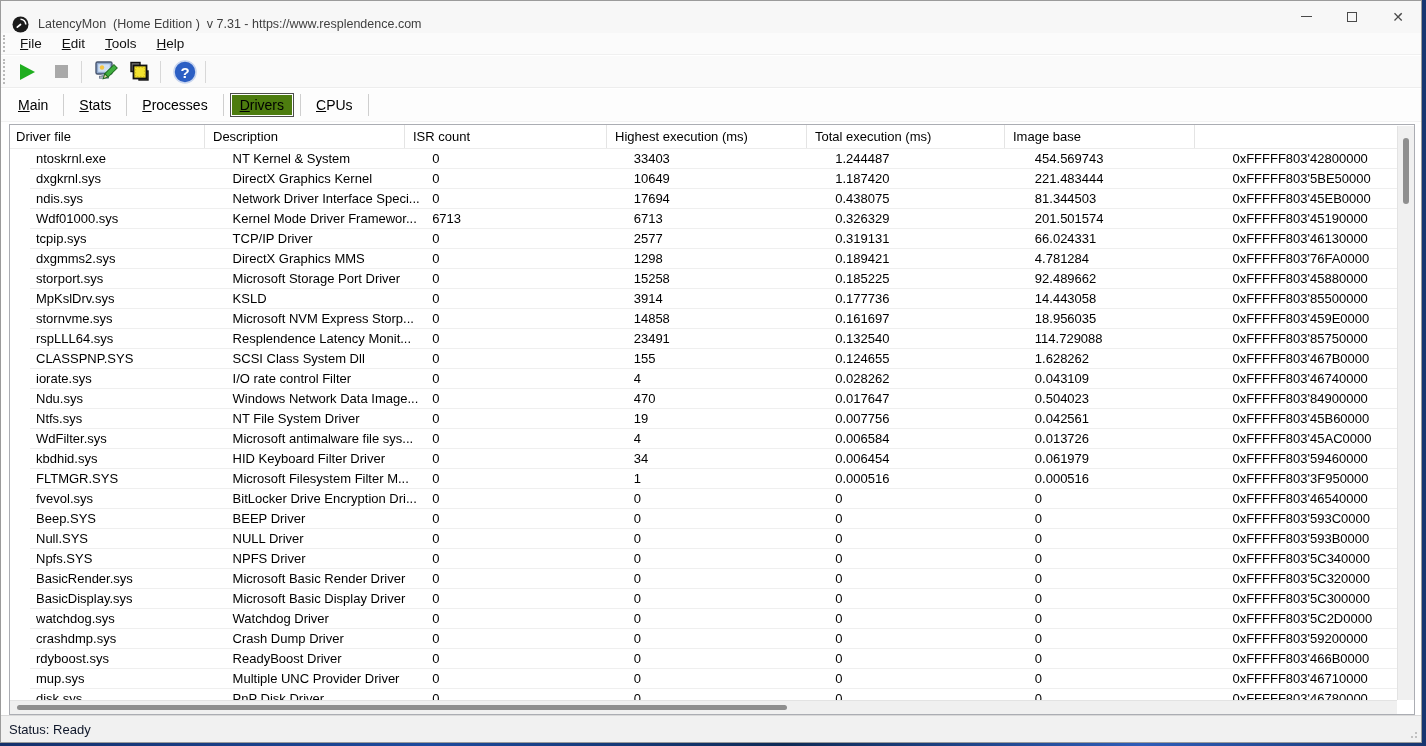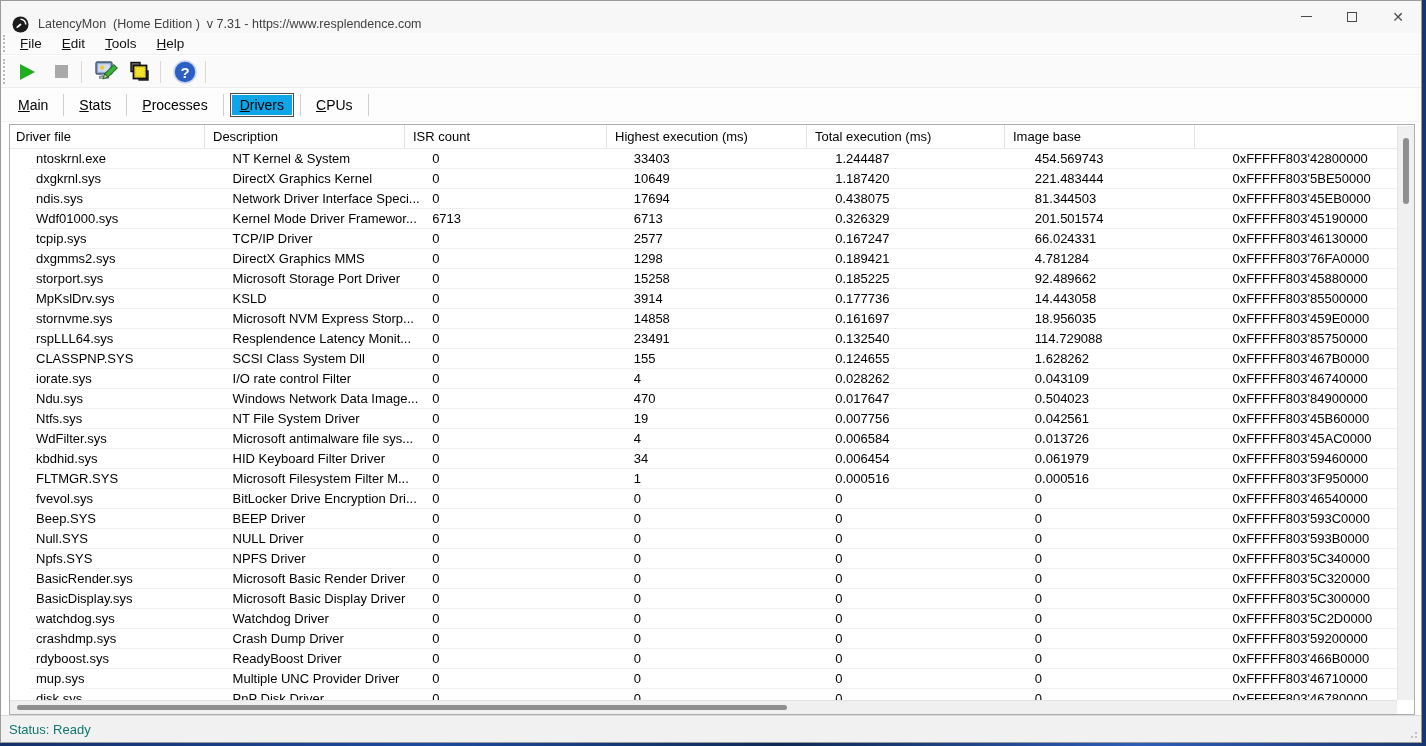--- a/index.html
+++ b/index.html
@@ -46,21 +46,21 @@
   .play-icon { width:0; height:0; border-left:15px solid #1fae1f; border-top:8px solid transparent; border-bottom:8px solid transparent; }
   .stop-icon { width:13px; height:13px; background:#a9a9a9; }
   
   .tabbar {
     position:absolute; left:0; top:88px; right:0; height:33px;
     background:#fdfdfd; display:flex; align-items:center;
     border-bottom:1px solid #f2f2f2;
   }
   .tab { font-size:14px; color:#000; padding:3px 9px; margin:16px 6px; }
   .tab:first-child { margin-left:8px; }
-  .tab.selected { border:1px solid #4c4c4c; background:#0ea5e9; box-shadow:inset 0 0 0 1px #ffffff; }
+  .tab.selected { border:1px solid #4c4c4c; background:#4d7c0f; box-shadow:inset 0 0 0 1px #ffffff; }
   .tab-sep { width:1px; height:22px; background:#cfcfcf; }
   
   .table-wrap {
     position:absolute; left:8px; top:123px; width:1406px; height:591px;
     border:1px solid #abadb3; background:#fff;
   }
   .thead { display:flex; height:24px; border-bottom:1px solid #ececec; background:#fff; }
   .hcell { font-size:13px; color:#000; padding:4px 0 0 8px; border-right:1px solid #e4e4e4; overflow:hidden; white-space:nowrap; }
   .rows-viewport { height:553px; overflow:hidden;margin-left:20px; }
   .trow { display:flex; height:20px; border-bottom:1px solid #efefef; background:#fff; }
@@ -82,21 +82,21 @@
     position:absolute; left:0; right:17px; bottom:0; height:14px;
     background:#f0f0f0; border-top:1px solid #e3e3e3;
   }
   .hthumb { position:absolute; left:7px; top:4px; width:770px; height:5px; background:#8f8f8f; border-radius:3px; }
   
   .statusbar {
     position:absolute; left:0; right:0; bottom:0; height:27px;
     background:#f1f1f1; border-top:1px solid #d9d9d9;
     display:flex; align-items:center;
   }
-  .status-text { font-size:13px; color:#0f766e; margin-left:8px; }
+  .status-text { font-size:13px; color:#0f172a; margin-left:8px; }
   .resize-grip { position:absolute; right:3px; bottom:3px; width:10px; height:10px; opacity:.55;
     background:
       radial-gradient(circle at 8px 8px, #9a9a9a 1px, transparent 1.4px),
       radial-gradient(circle at 8px 4px, #9a9a9a 1px, transparent 1.4px),
       radial-gradient(circle at 4px 8px, #9a9a9a 1px, transparent 1.4px);
   }
 </style>
 </head>
 <body>
 
@@ -227,21 +227,21 @@
           <div class="tcell c3">6713</div>
           <div class="tcell c4">0.326329</div>
           <div class="tcell c5">201.501574</div>
           <div class="tcell c6">0xFFFFF803'45190000</div>
         </div>
         <div class="trow">
           <div class="tcell c0">tcpip.sys</div>
           <div class="tcell c1">TCP/IP Driver</div>
           <div class="tcell c2">0</div>
           <div class="tcell c3">2577</div>
-          <div class="tcell c4">0.167247</div>
+          <div class="tcell c4">0.319131</div>
           <div class="tcell c5">66.024331</div>
           <div class="tcell c6">0xFFFFF803'46130000</div>
         </div>
         <div class="trow">
           <div class="tcell c0">dxgmms2.sys</div>
           <div class="tcell c1">DirectX Graphics MMS</div>
           <div class="tcell c2">0</div>
           <div class="tcell c3">1298</div>
           <div class="tcell c4">0.189421</div>
           <div class="tcell c5">4.781284</div>

